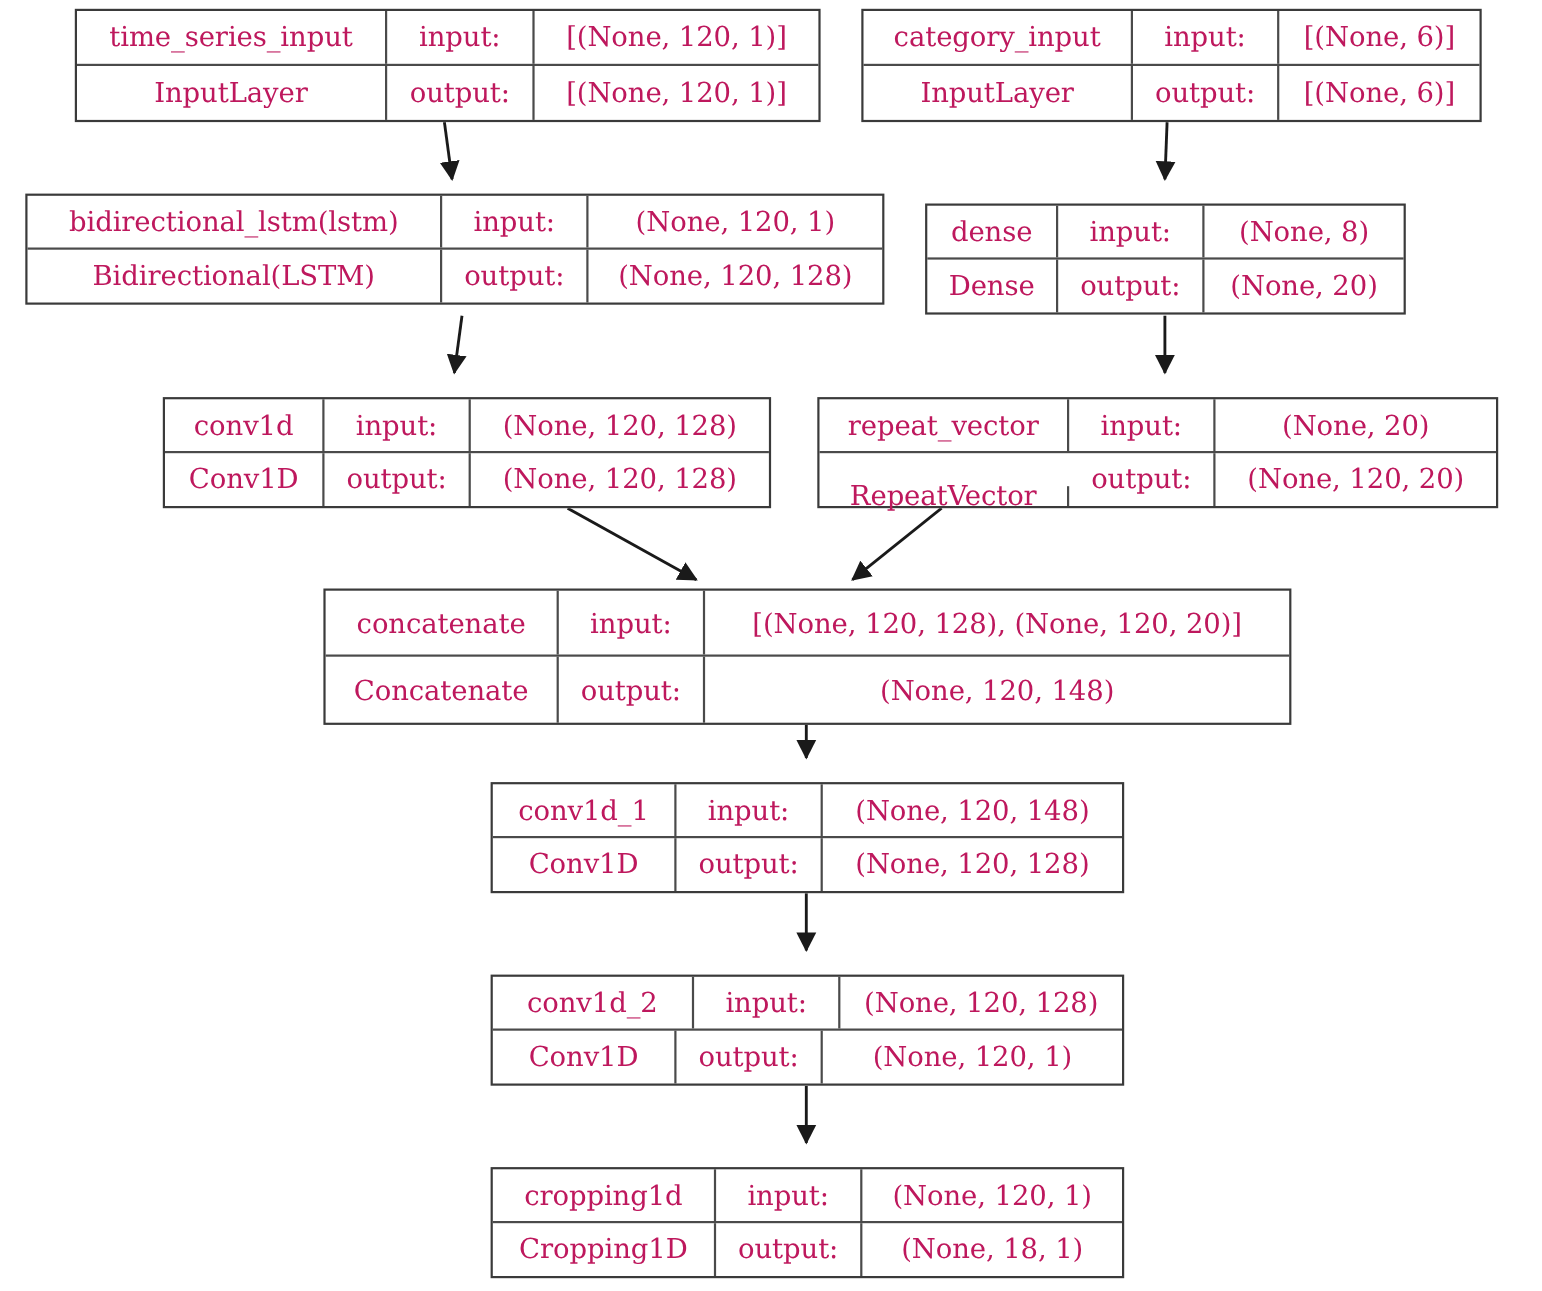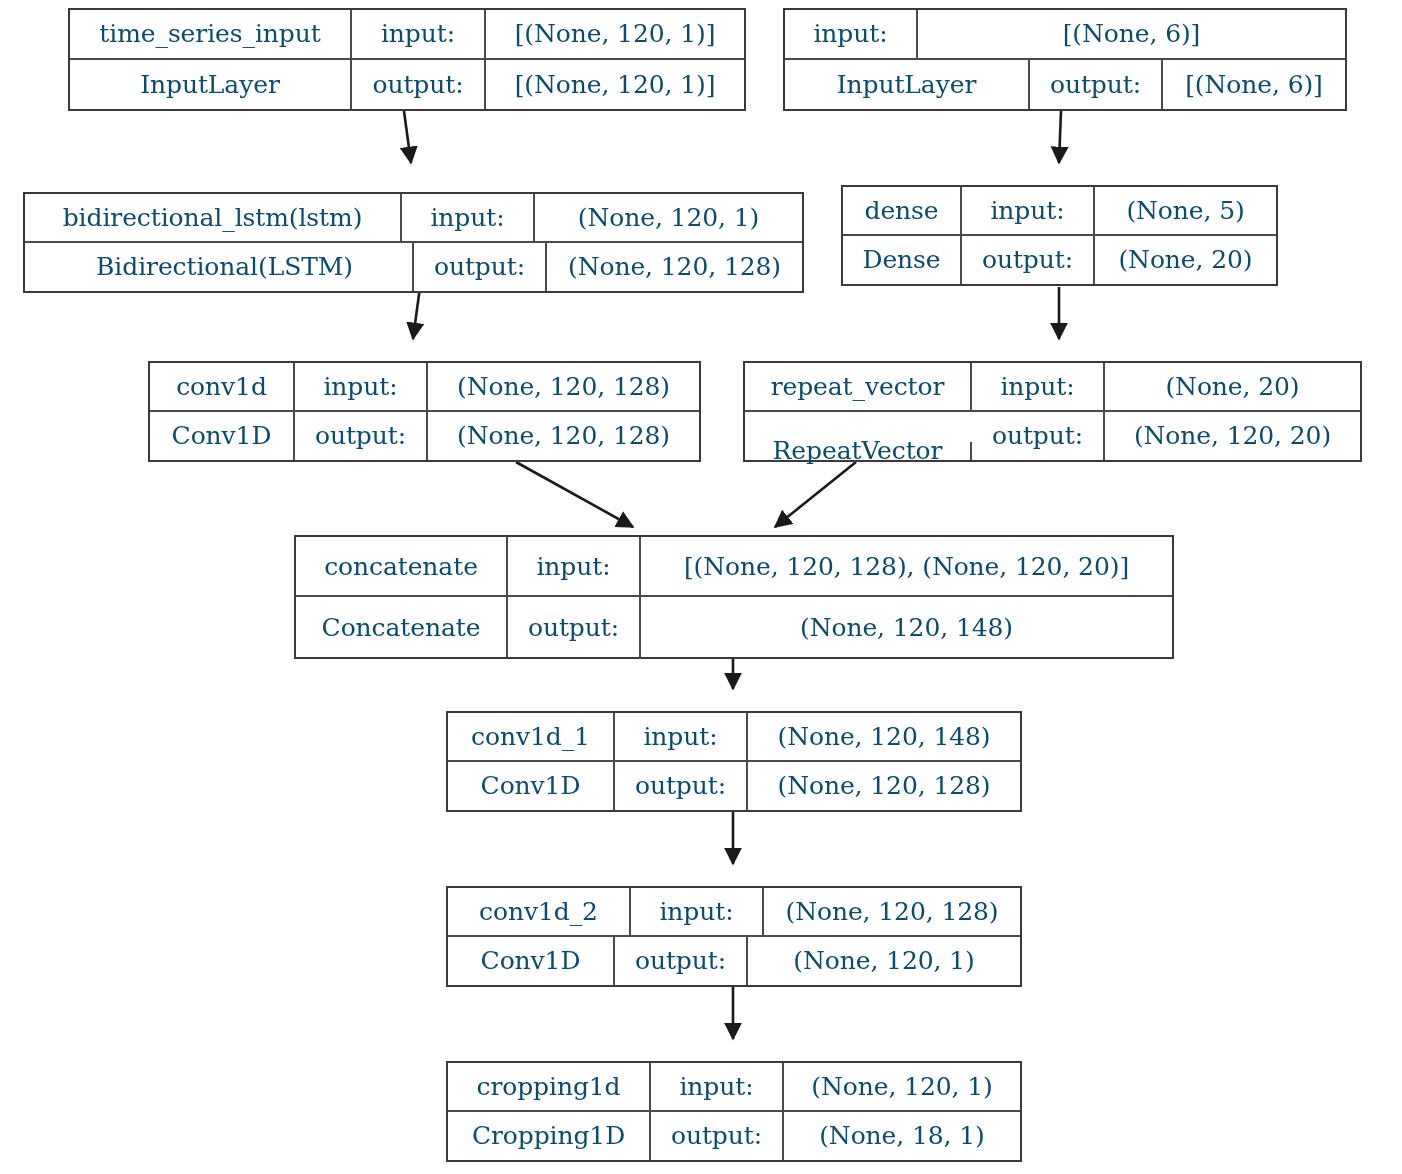--- a/index.html
+++ b/index.html
@@ -39,21 +39,21 @@
     border-bottom: 2px solid #4a4a4a;
   }
   .cell {
     box-sizing: border-box;
     display: flex;
     align-items: center;
     justify-content: center;
     padding: 0 10px;
     font-size: 25px;
     line-height: 1;
-    color: #0c4a6e;
+    color: #be185d;
     white-space: nowrap;
     letter-spacing: -0.1px;
   }
   .cell.c-name {
     border-right: 2px solid #4a4a4a;
   }
   .cell.c-io {
     border-right: 2px solid #4a4a4a;
   }
   .cell.c-shape {
@@ -125,48 +125,49 @@
     </div>
     <div class="node-row">
       <div class="cell c-name" style="width:282px;">InputLayer</div>
       <div class="cell c-io" style="width:134px;">output:</div>
       <div class="cell c-shape" style="flex:1;">[(None, 120, 1)]</div>
     </div>
   </div>
 
   <div class="node" style="left:783px; top:8px; width:564px; height:103px;">
     <div class="node-row row-top">
+      <div class="cell c-name" style="width:245px;">category_input</div>
       <div class="cell c-io" style="width:133px;">input:</div>
       <div class="cell c-shape" style="flex:1;">[(None, 6)]</div>
     </div>
     <div class="node-row">
       <div class="cell c-name" style="width:245px;">InputLayer</div>
       <div class="cell c-io" style="width:133px;">output:</div>
       <div class="cell c-shape" style="flex:1;">[(None, 6)]</div>
     </div>
   </div>
 
-  <div class="node" style="left:23px; top:192px; width:781px; height:101px;">
+  <div class="node" style="left:23px; top:176px; width:781px; height:101px;">
     <div class="node-row row-top">
       <div class="cell c-name" style="width:377px;">bidirectional_lstm(lstm)</div>
       <div class="cell c-io" style="width:133px;">input:</div>
       <div class="cell c-shape" style="flex:1;">(None, 120, 1)</div>
     </div>
     <div class="node-row">
-      <div class="cell c-name" style="width:377px;margin-left:12px;">Bidirectional(LSTM)</div>
+      <div class="cell c-name" style="width:377px;">Bidirectional(LSTM)</div>
       <div class="cell c-io" style="width:133px;">output:</div>
       <div class="cell c-shape" style="flex:1;">(None, 120, 128)</div>
     </div>
   </div>
 
   <div class="node" style="left:841px; top:185px; width:437px; height:101px;">
     <div class="node-row row-top">
       <div class="cell c-name" style="width:119px;">dense</div>
       <div class="cell c-io" style="width:133px;">input:</div>
-      <div class="cell c-shape" style="flex:1;">(None, 5)</div>
+      <div class="cell c-shape" style="flex:1;">(None, 8)</div>
     </div>
     <div class="node-row">
       <div class="cell c-name" style="width:119px;">Dense</div>
       <div class="cell c-io" style="width:133px;">output:</div>
       <div class="cell c-shape" style="flex:1;">(None, 20)</div>
     </div>
   </div>
 
   <div class="node" style="left:148px; top:361px; width:553px; height:101px;">
     <div class="node-row row-top">

